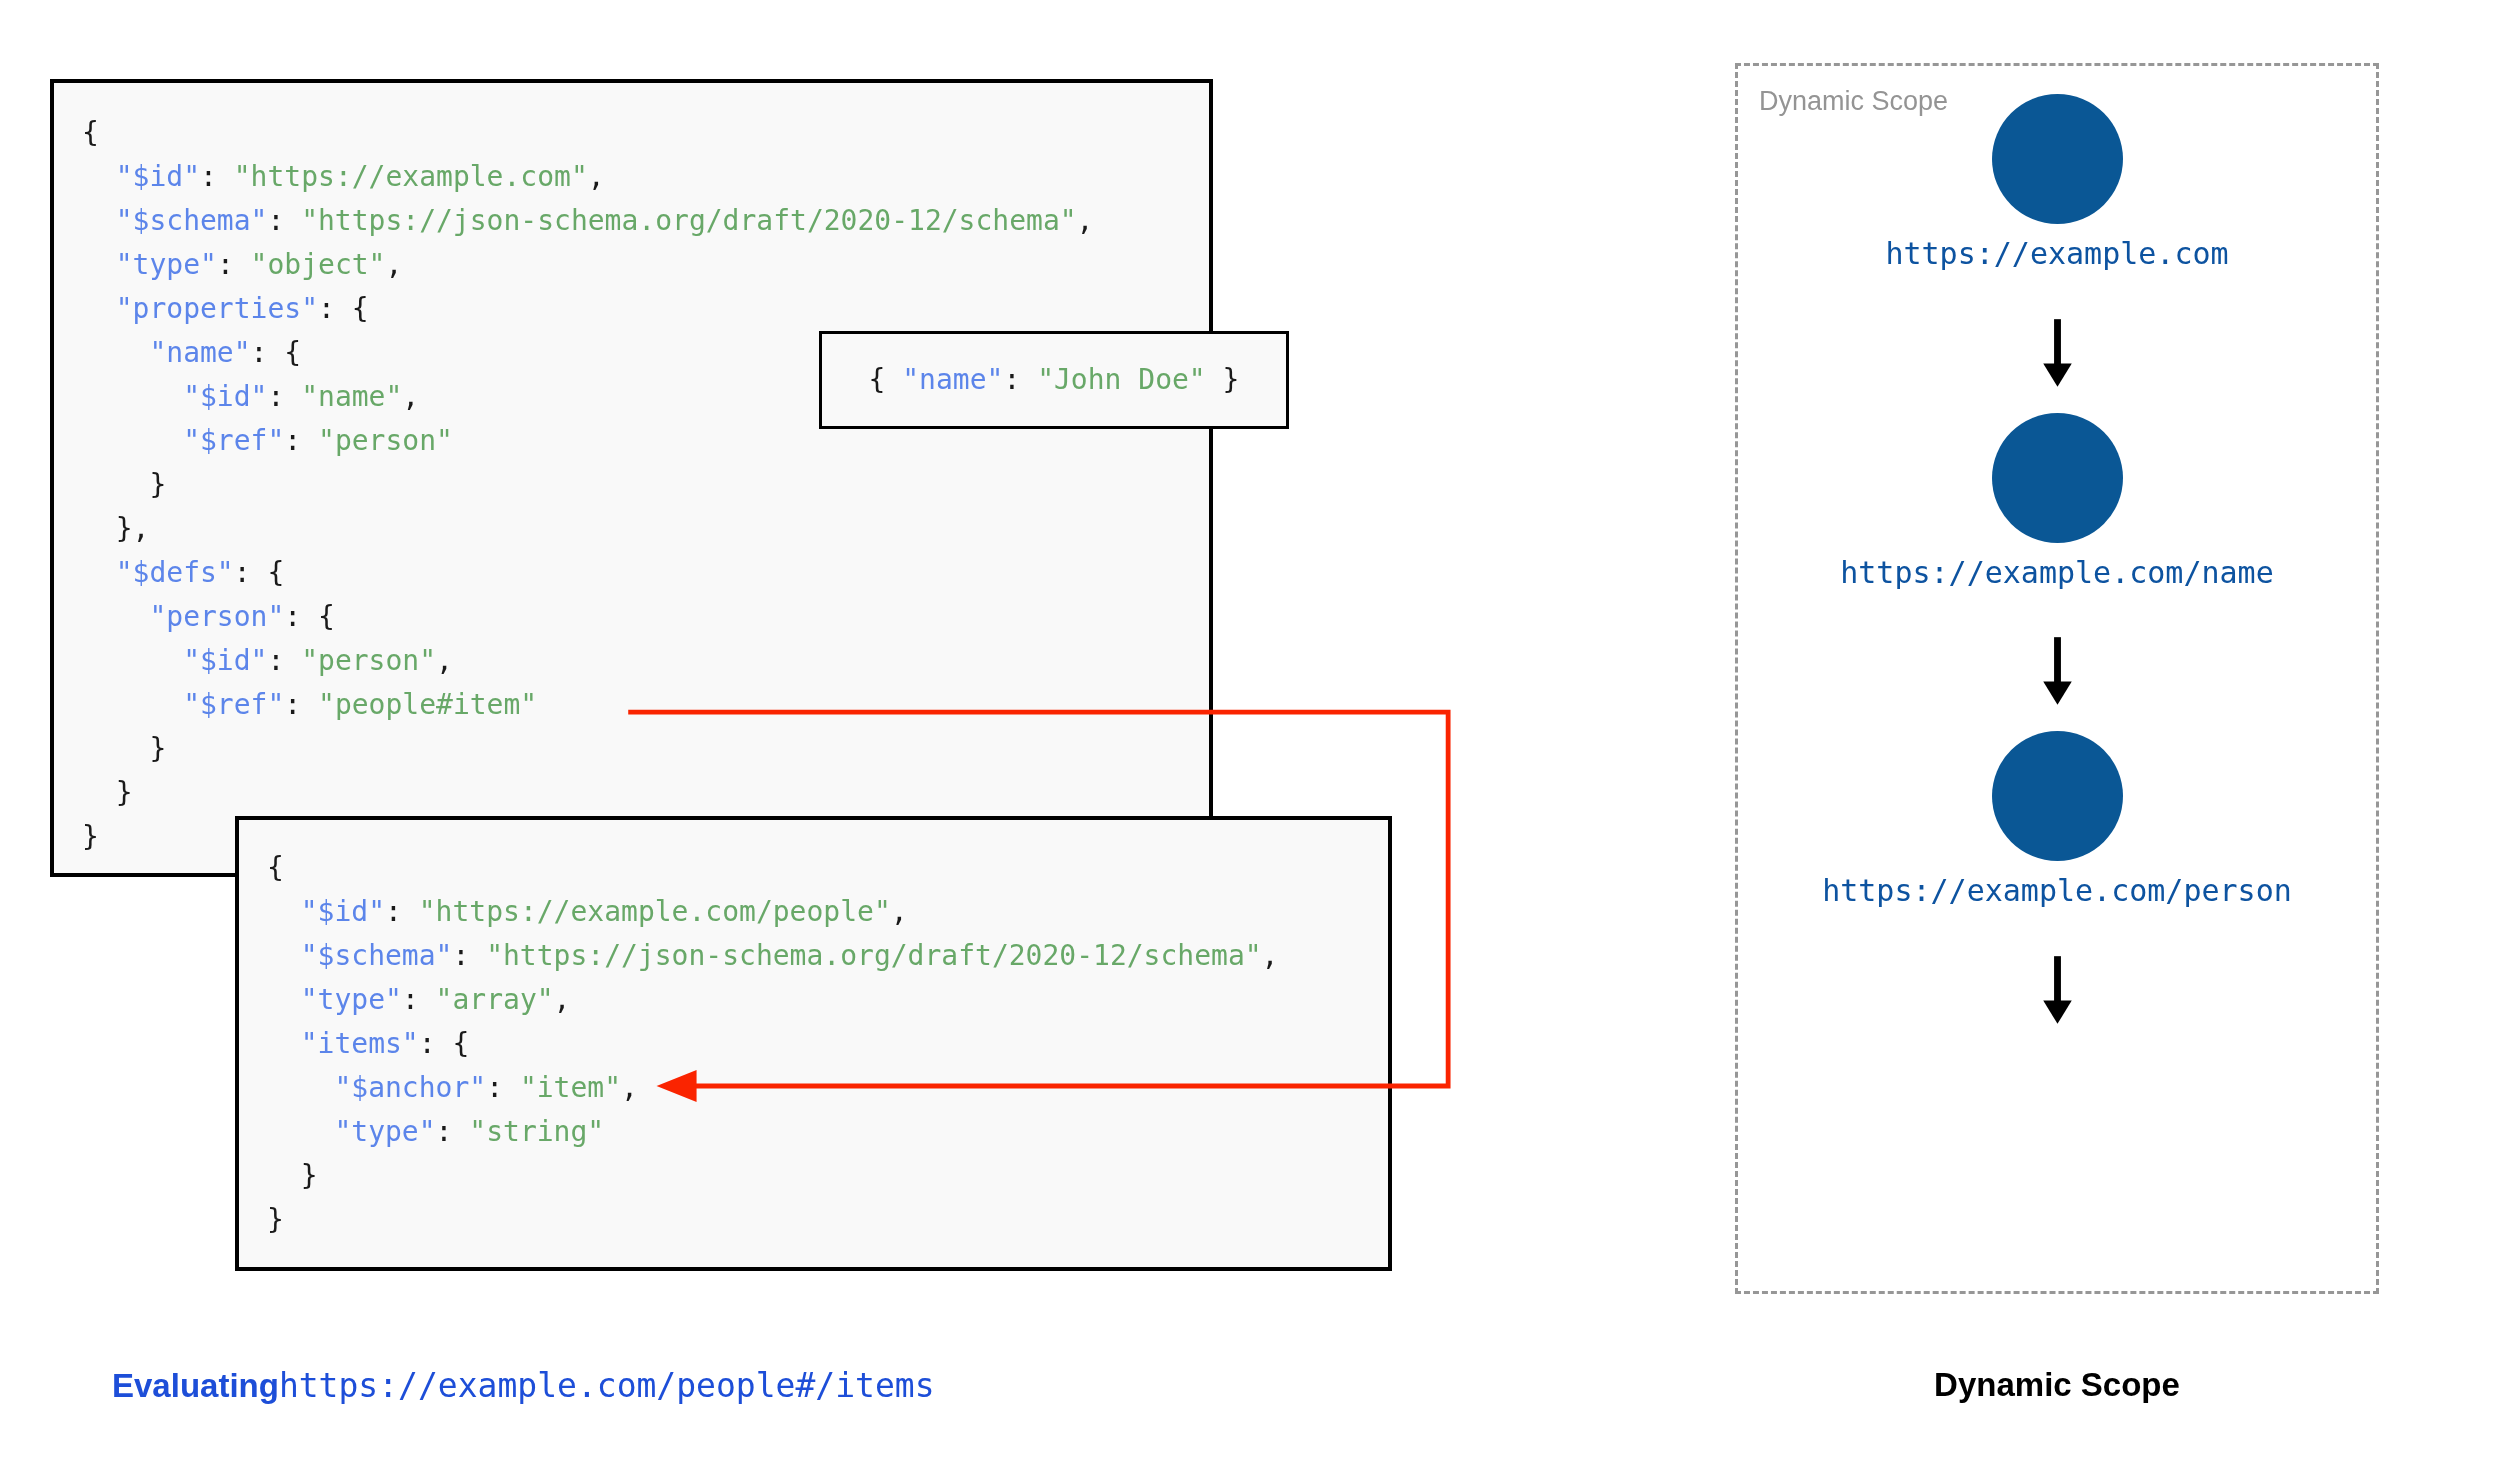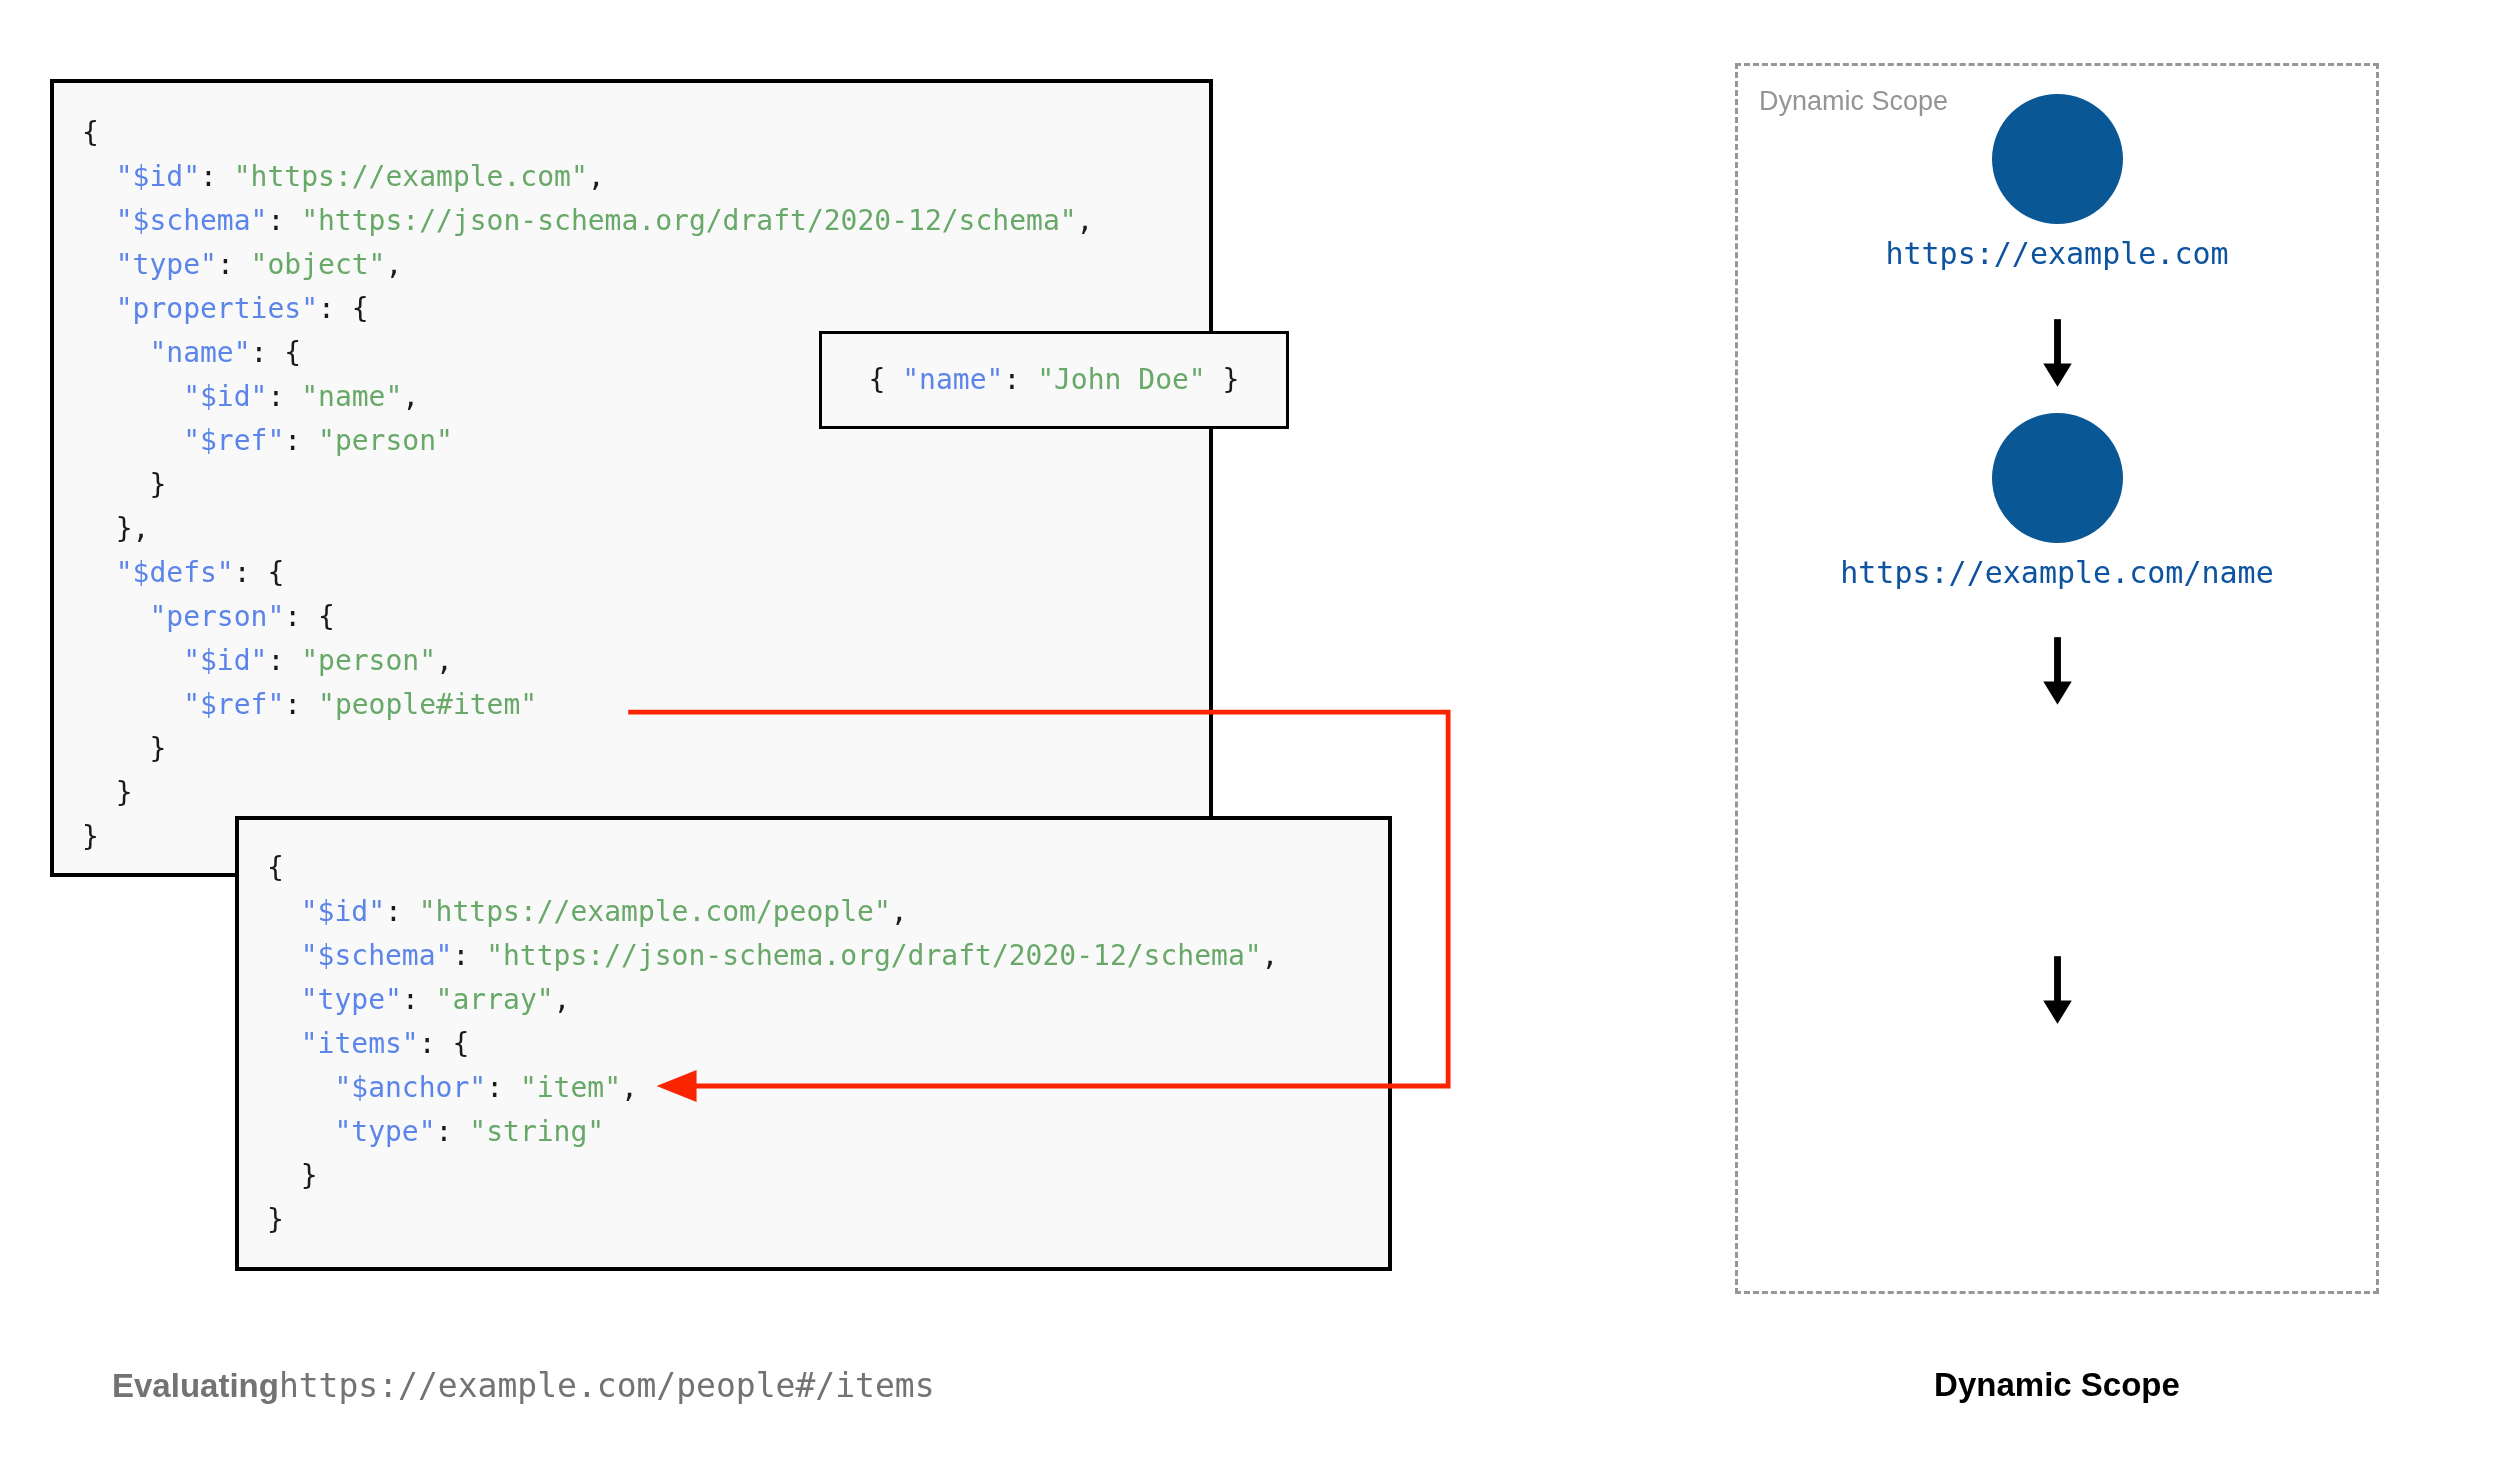--- a/index.html
+++ b/index.html
@@ -126,21 +126,21 @@
     left: 1735px;
     width: 644px;
     text-align: center;
   }
 
   
   #evaluating-caption {
     position: absolute;
     left: 112px; top: 1366px;
     font-size: 33px;
-    color: #737373;
+    color: #1d4ed8;
     white-space: nowrap;
   }
   #evaluating-caption .label {
     font-family: "Liberation Sans", sans-serif;
     font-weight: bold;
   }
   #evaluating-caption .uri {
     font-family: "DejaVu Sans Mono", "Liberation Mono", monospace;
     font-weight: normal;
   }
@@ -219,20 +219,24 @@
     <div class="scope-ellipse" style="background: rgb(10, 87, 149);"></div>
     <div class="scope-url" style="color: rgb(13, 83, 160);">https://example.com/name</div>
   </div>
   <div class="scope-arrow" style="top:637px">
     <svg width="37" height="68" viewBox="0 0 70 128" xmlns="http://www.w3.org/2000/svg">
       <line x1="35" y1="0" x2="35" y2="88" stroke="#000" stroke-width="13"></line>
       <polygon points="8,84 62,84 35,128" fill="#000"></polygon>
     </svg>
   </div>
 
+  <div class="scope-node" style="top:731px">
+    <div class="scope-ellipse" style="background: rgb(10, 87, 149);"></div>
+    <div class="scope-url" style="color: rgb(13, 83, 160);">https://example.com/person</div>
+  </div>
   <div class="scope-arrow" style="top:956px">
     <svg width="37" height="68" viewBox="0 0 70 128" xmlns="http://www.w3.org/2000/svg">
       <line x1="35" y1="0" x2="35" y2="88" stroke="#000" stroke-width="13"></line>
       <polygon points="8,84 62,84 35,128" fill="#000"></polygon>
     </svg>
   </div>
 
 
   <div id="evaluating-caption">
     <span class="label">Evaluating</span><span class="uri">https://example.com/people#/items</span>

